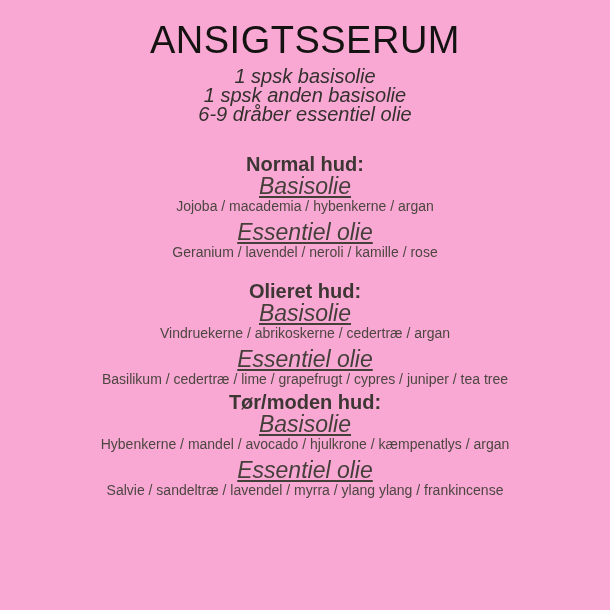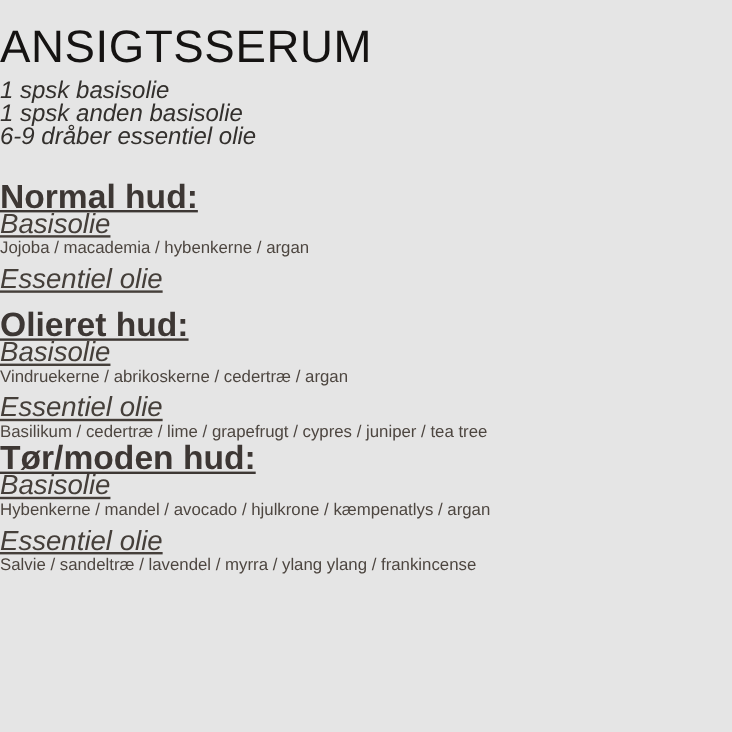--- a/index.html
+++ b/index.html
@@ -3,22 +3,23 @@
 <meta charset="utf-8">
 <style>
   html, body {
     margin: 0;
     padding: 0;
   }
   .poster {
     position: relative;
     width: 610px;
     height: 610px;
-    background: #e5e5e5;
+    background: #f9a8d4;
     font-family: "Liberation Sans", sans-serif;
+    text-align: center;
     overflow: hidden;
     box-sizing: border-box;
   }
   .title {
     margin: 0;
     padding-top: 18px;
     font-size: 38px;
     line-height: 44px;
     font-weight: 400;
     color: #151312;
@@ -26,25 +27,24 @@
   }
   .intro {
     margin-top: 5px;
     font-style: italic;
     font-size: 20px;
     line-height: 19px;
     color: #33302d;
   }
   .section-heading {
     margin: 0;
-    font-size: 28px;
+    font-size: 20px;
     line-height: 26px;
     font-weight: 700;
     color: #3d3734;
-    text-decoration: underline;
   }
   .section-normal  { margin-top: 27px; }
   .section-oily    { margin-top: 16px; }
   .section-dry     { }
   .oil-label {
     font-style: italic;
     text-decoration: underline;
     font-size: 23px;
     line-height: 19px;
     color: #453f3a;
@@ -69,20 +69,21 @@
     <div>1 spsk basisolie</div>
     <div>1 spsk anden basisolie</div>
     <div>6-9 dråber essentiel olie</div>
   </div>
 
   <div class="section section-normal">
     <h2 class="section-heading">Normal hud:</h2>
     <div class="oil-label">Basisolie</div>
     <div class="oil-line">Jojoba / macademia / hybenkerne / argan</div>
     <div class="oil-label second">Essentiel olie</div>
+    <div class="oil-line">Geranium / lavendel / neroli / kamille / rose</div>
   </div>
 
   <div class="section section-oily">
     <h2 class="section-heading">Olieret hud:</h2>
     <div class="oil-label">Basisolie</div>
     <div class="oil-line">Vindruekerne / abrikoskerne / cedertræ / argan</div>
     <div class="oil-label second">Essentiel olie</div>
     <div class="oil-line">Basilikum / cedertræ / lime / grapefrugt / cypres / juniper / tea tree</div>
   </div>
 

